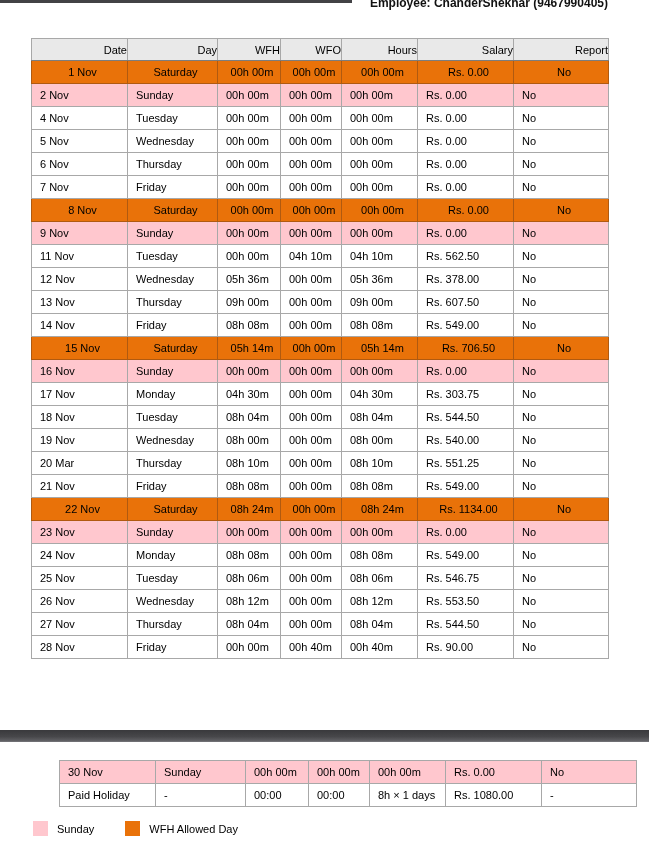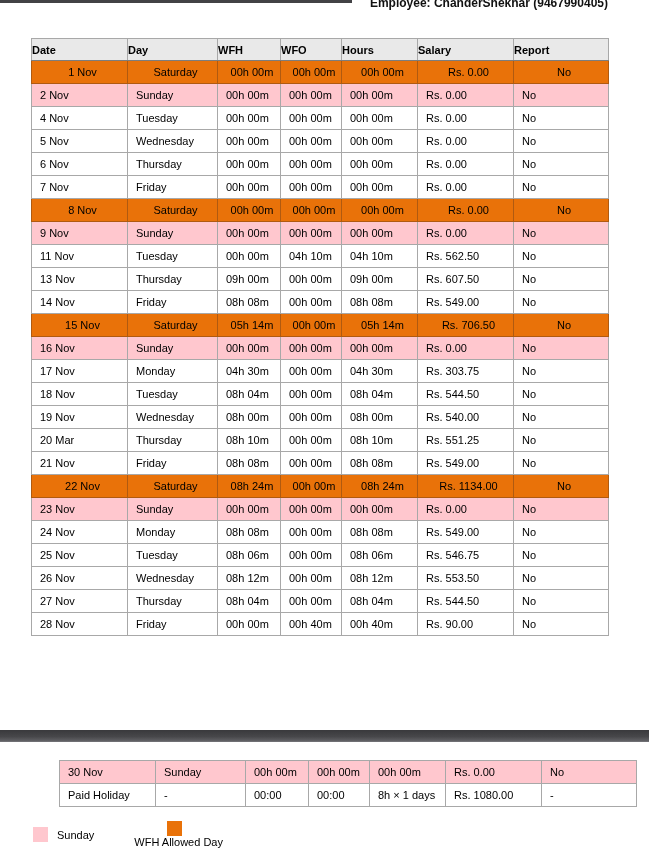--- a/index.html
+++ b/index.html
@@ -27,22 +27,22 @@
     border-collapse: collapse;
     table-layout: fixed;
     font-size: 11px; color: #000;
     border: 1px solid #565656;
   }
   table.report.main { top: 38px; }
   table.report.summary { top: 760px; margin-left: 28px; }
   table.report th {
     height: 22px;
     background: var(--header_bg, #e9e9e9);
-    font-weight: bold; font-size: 11px;
-    text-align: left;
+    font-weight: normal; font-size: 11px;
+    text-align: right;
     border: 1px solid #a8a8a8;
     border-bottom: 1px solid #7d7d7d;
   }
   table.report td {
     height: 23px;
     padding: 0 2px 0 8px;
     border: 1px solid #a8a8a8;
     text-align: left;
     white-space: nowrap; overflow: hidden;
   }
@@ -59,21 +59,21 @@
     display: flex; align-items: center;
     font-size: 11px; color: #000;
   }
   .swatch {
     width: 15px; height: 15px;
     display: inline-block;
   }
   .swatch-sunday { background: var(--sunday, #ffc7ce); }
   .swatch-wfh { background: var(--wfh, #e97209); }
   .legend-label { margin-left: 9px; }
-  .legend-item + .legend-item { margin-left: 31px; flex-direction: column; }
+  .legend-item + .legend-item { margin-left: 31px; }
   .legend-item { display: flex; align-items: center; }
 </style>
 </head>
 <body>
 
 <div class="top-strip"></div>
 
 <div class="employee-header">Employee: ChanderShekhar (9467990405)</div>
 
 <table class="report main">
@@ -173,20 +173,29 @@
       <tr>
         <td>11 Nov</td>
         <td>Tuesday</td>
         <td>00h 00m</td>
         <td>04h 10m</td>
         <td>04h 10m</td>
         <td>Rs. 562.50</td>
         <td>No</td>
       </tr>
       <tr>
+        <td>12 Nov</td>
+        <td>Wednesday</td>
+        <td>05h 36m</td>
+        <td>00h 00m</td>
+        <td>05h 36m</td>
+        <td>Rs. 378.00</td>
+        <td>No</td>
+      </tr>
+      <tr>
         <td>13 Nov</td>
         <td>Thursday</td>
         <td>09h 00m</td>
         <td>00h 00m</td>
         <td>09h 00m</td>
         <td>Rs. 607.50</td>
         <td>No</td>
       </tr>
       <tr>
         <td>14 Nov</td>

